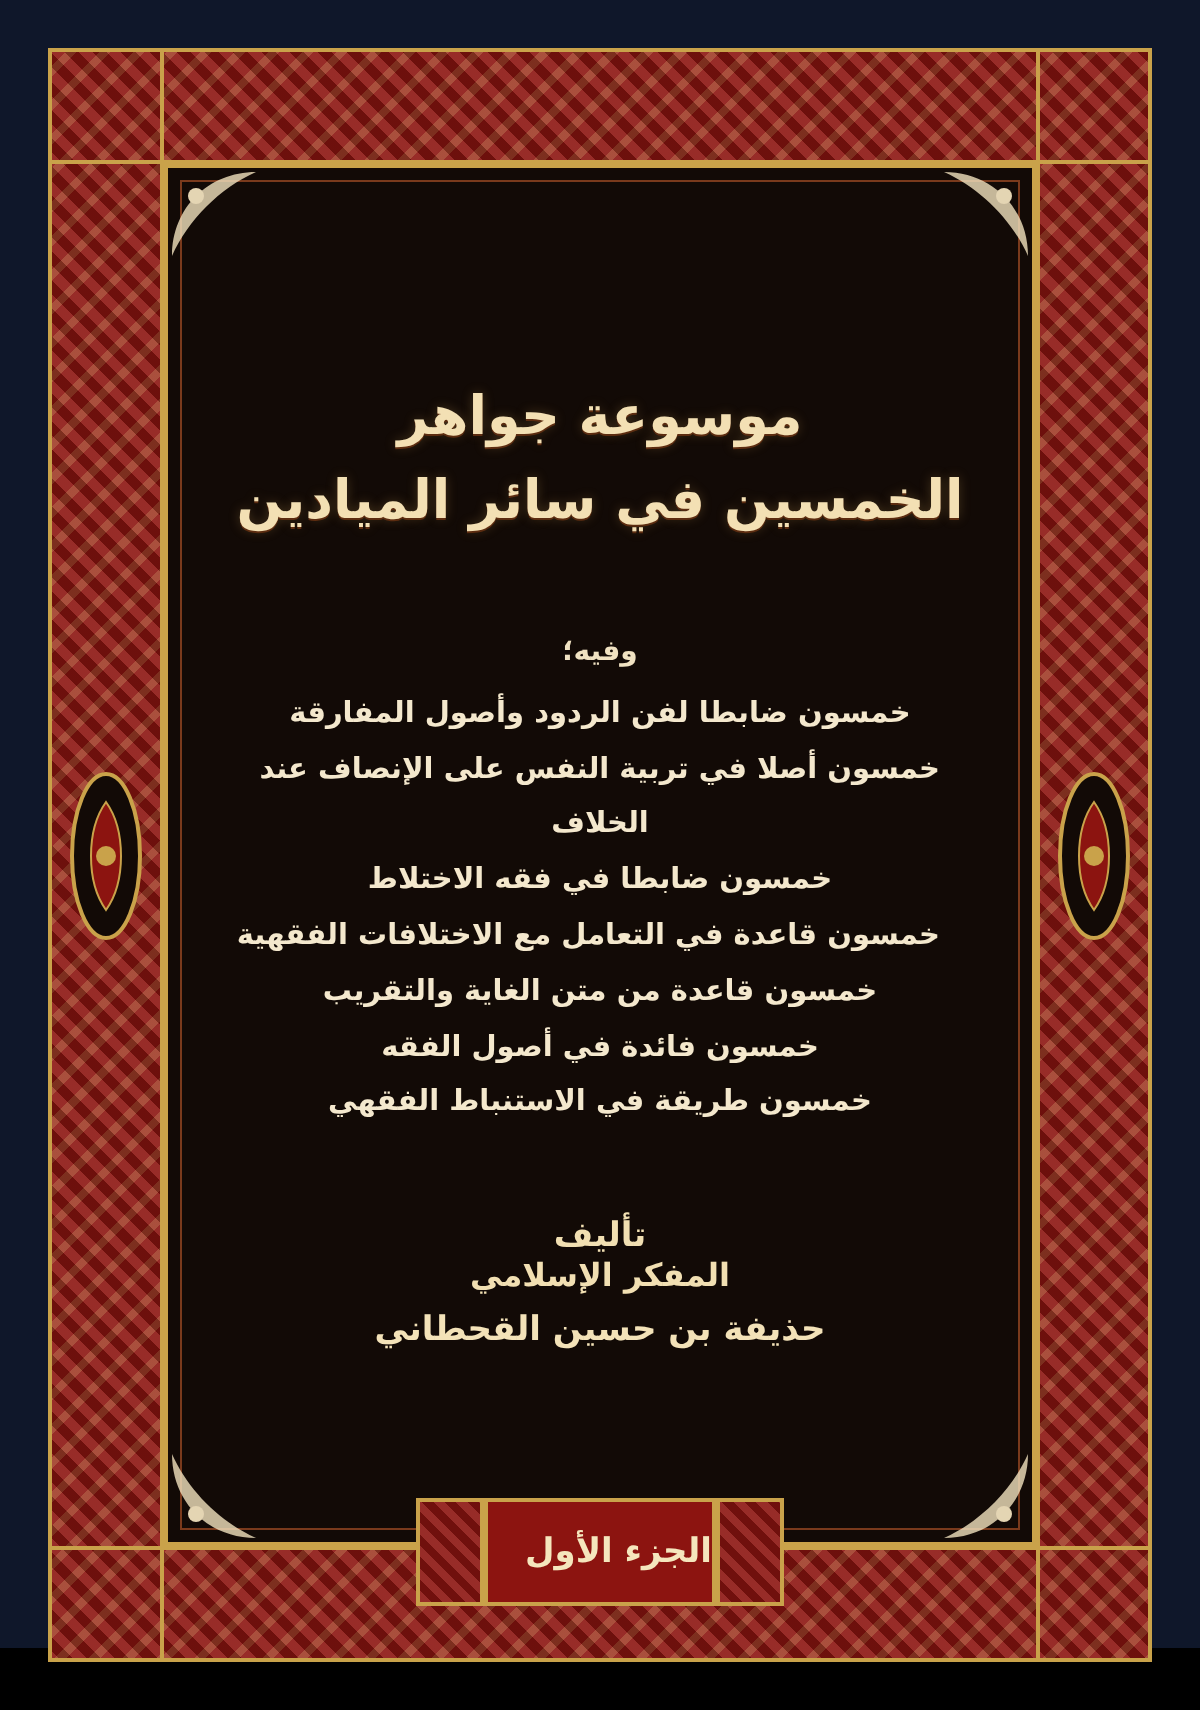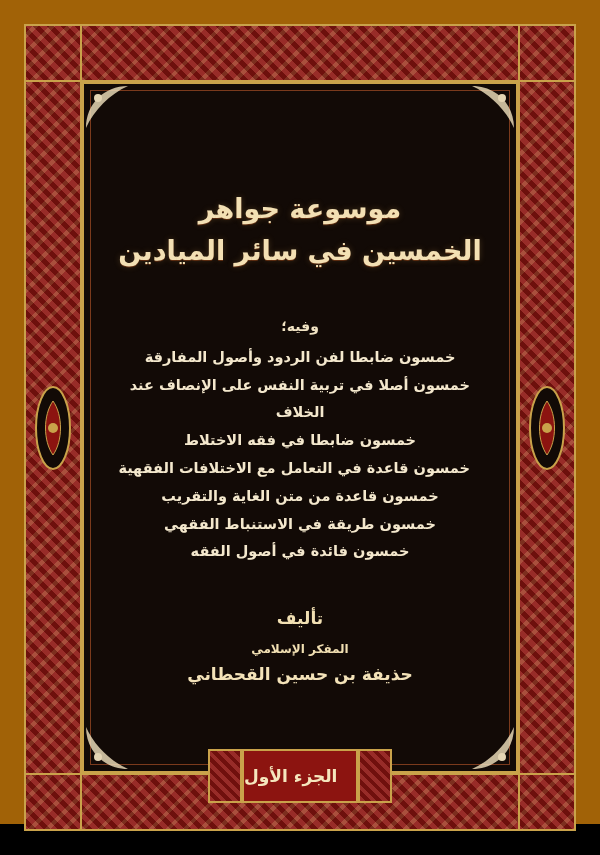--- a/index.html
+++ b/index.html
@@ -12,21 +12,21 @@
     height: 855px;
     overflow: hidden;
     font-family: "DejaVu Sans", sans-serif;
   }
 
   
   .page {
     position: relative;
     width: 600px;
     height: 824px;
-    background: #a16207;
+    background: #0f172a;
     box-sizing: border-box;
   }
 
   
   .cover {
     position: absolute;
     left: 24px;
     top: 24px;
     width: 552px;
     height: 807px;
@@ -141,22 +141,21 @@
   }
   .toc div { white-space: nowrap; }
 
   .author-label {
     margin-top: 42px;
     font-size: 17px;
     color: #f1dfb2;
     font-weight: bold;
   }
   .author-sub {
-    margin-top: 14px;
-    font-size: 12px;
+    font-size: 16px;
     color: #f1dfb2;
     font-weight: bold;
   }
   .author-name {
     margin-top: 8px;
     font-size: 17px;
     color: #f3e2b8;
     font-weight: bold;
   }
 
@@ -165,21 +164,21 @@
     position: absolute;
     left: 50%;
     transform: translateX(-50%);
     bottom: 28px;
     width: 116px;
     height: 54px;
     background: #8c1410;
     border: 2px solid #c9a24a;
     display: flex;
     align-items: center;
-    justify-content: flex-end;
+    justify-content: flex-start;
     box-sizing: border-box;
   }
   .volume-plaque .vtext {
     font-size: 17px;
     color: #f5e6bd;
     font-weight: bold;
   }
   .plaque-wing {
     position: absolute;
     bottom: 28px;
@@ -240,22 +239,22 @@
 
         <div class="wafihi">وفيه؛</div>
 
         <div class="toc">
           <div>خمسون ضابطا لفن الردود وأصول المفارقة</div>
           <div>خمسون أصلا في تربية النفس على الإنصاف عند</div>
           <div>الخلاف</div>
           <div>خمسون ضابطا في فقه الاختلاط</div>
           <div>خمسون قاعدة في التعامل مع الاختلافات الفقهية</div>
           <div>خمسون قاعدة من متن الغاية والتقريب</div>
+          <div>خمسون فائدة في أصول الفقه</div>
           <div>خمسون طريقة في الاستنباط الفقهي</div>
-          <div>خمسون فائدة في أصول الفقه</div>
         </div>
 
         <div class="author-label">تأليف</div>
         <div class="author-sub">المفكر الإسلامي</div>
         <div class="author-name">حذيفة بن حسين القحطاني</div>
       </div>
     </div>
 
     <div class="corner c-tl">
       <svg viewBox="0 0 46 46" width="46" height="46" aria-hidden="true">

